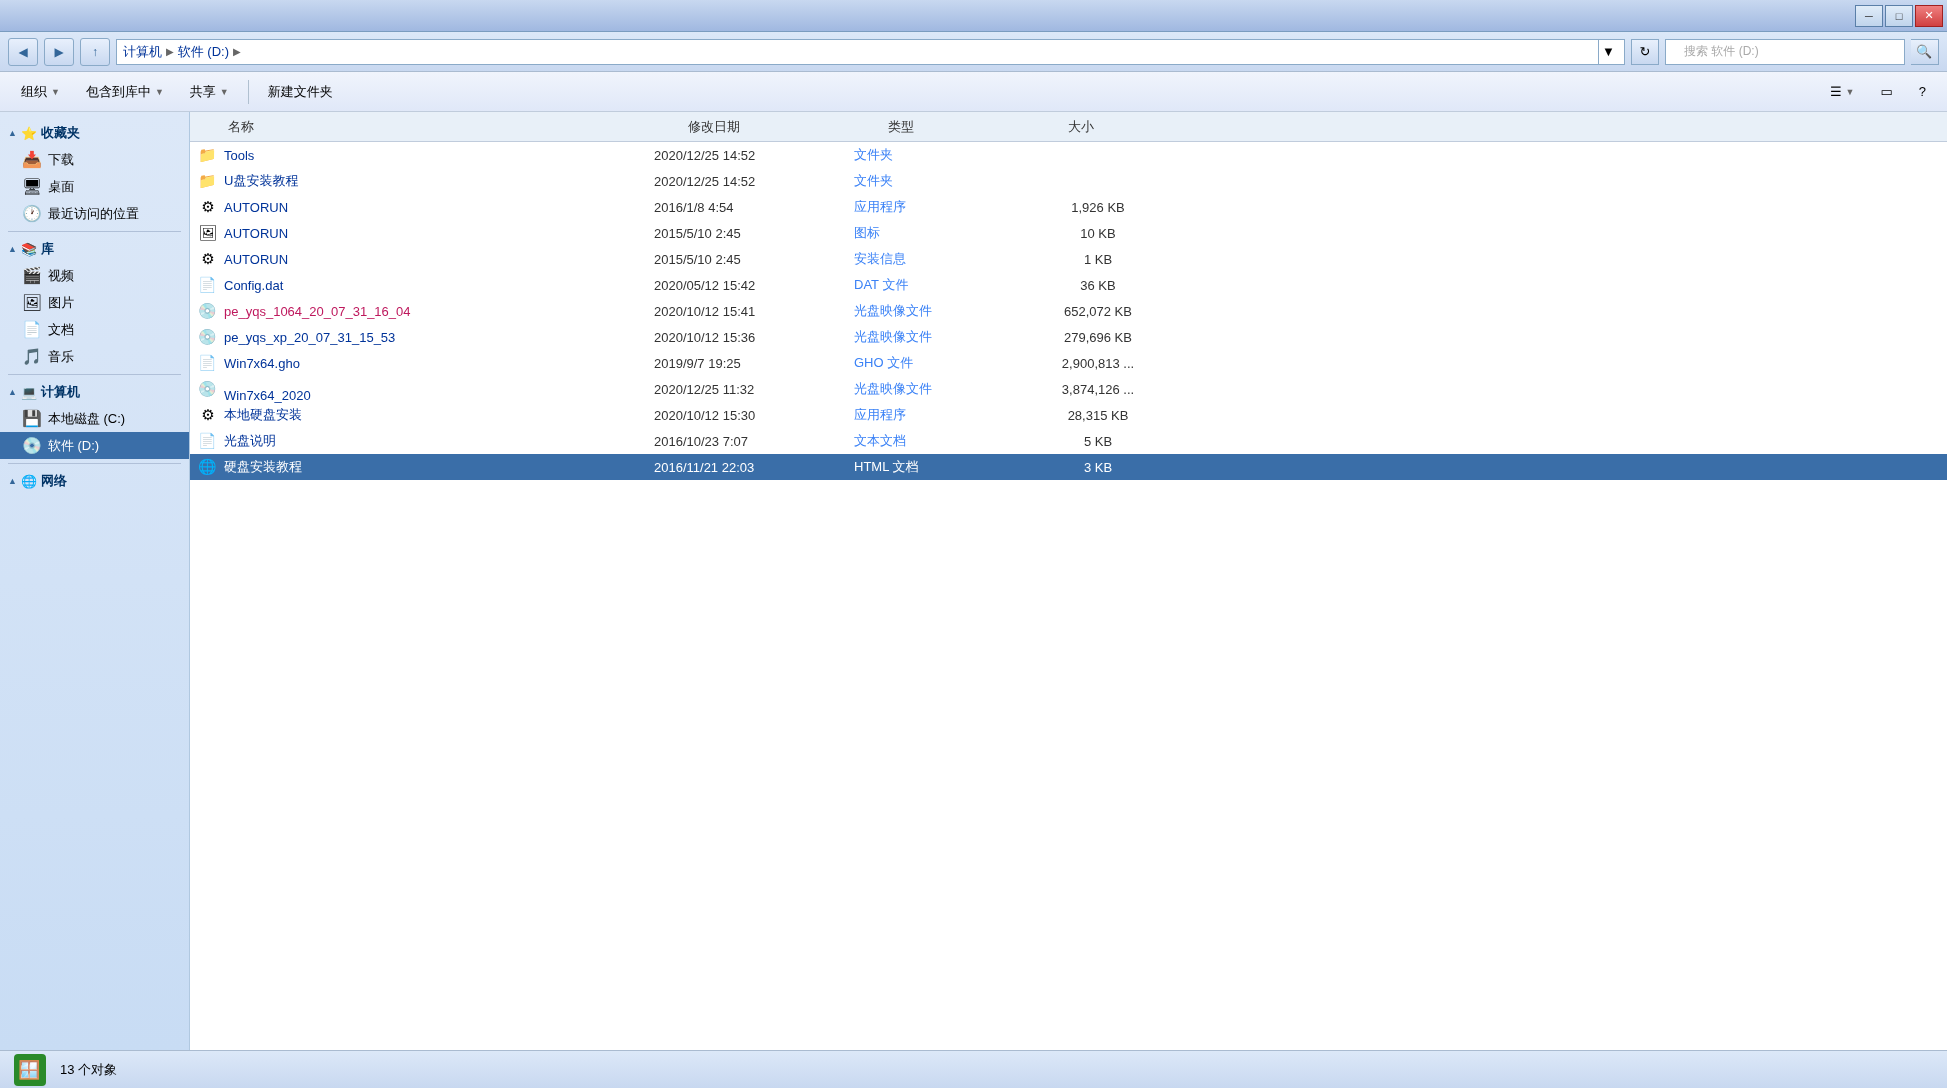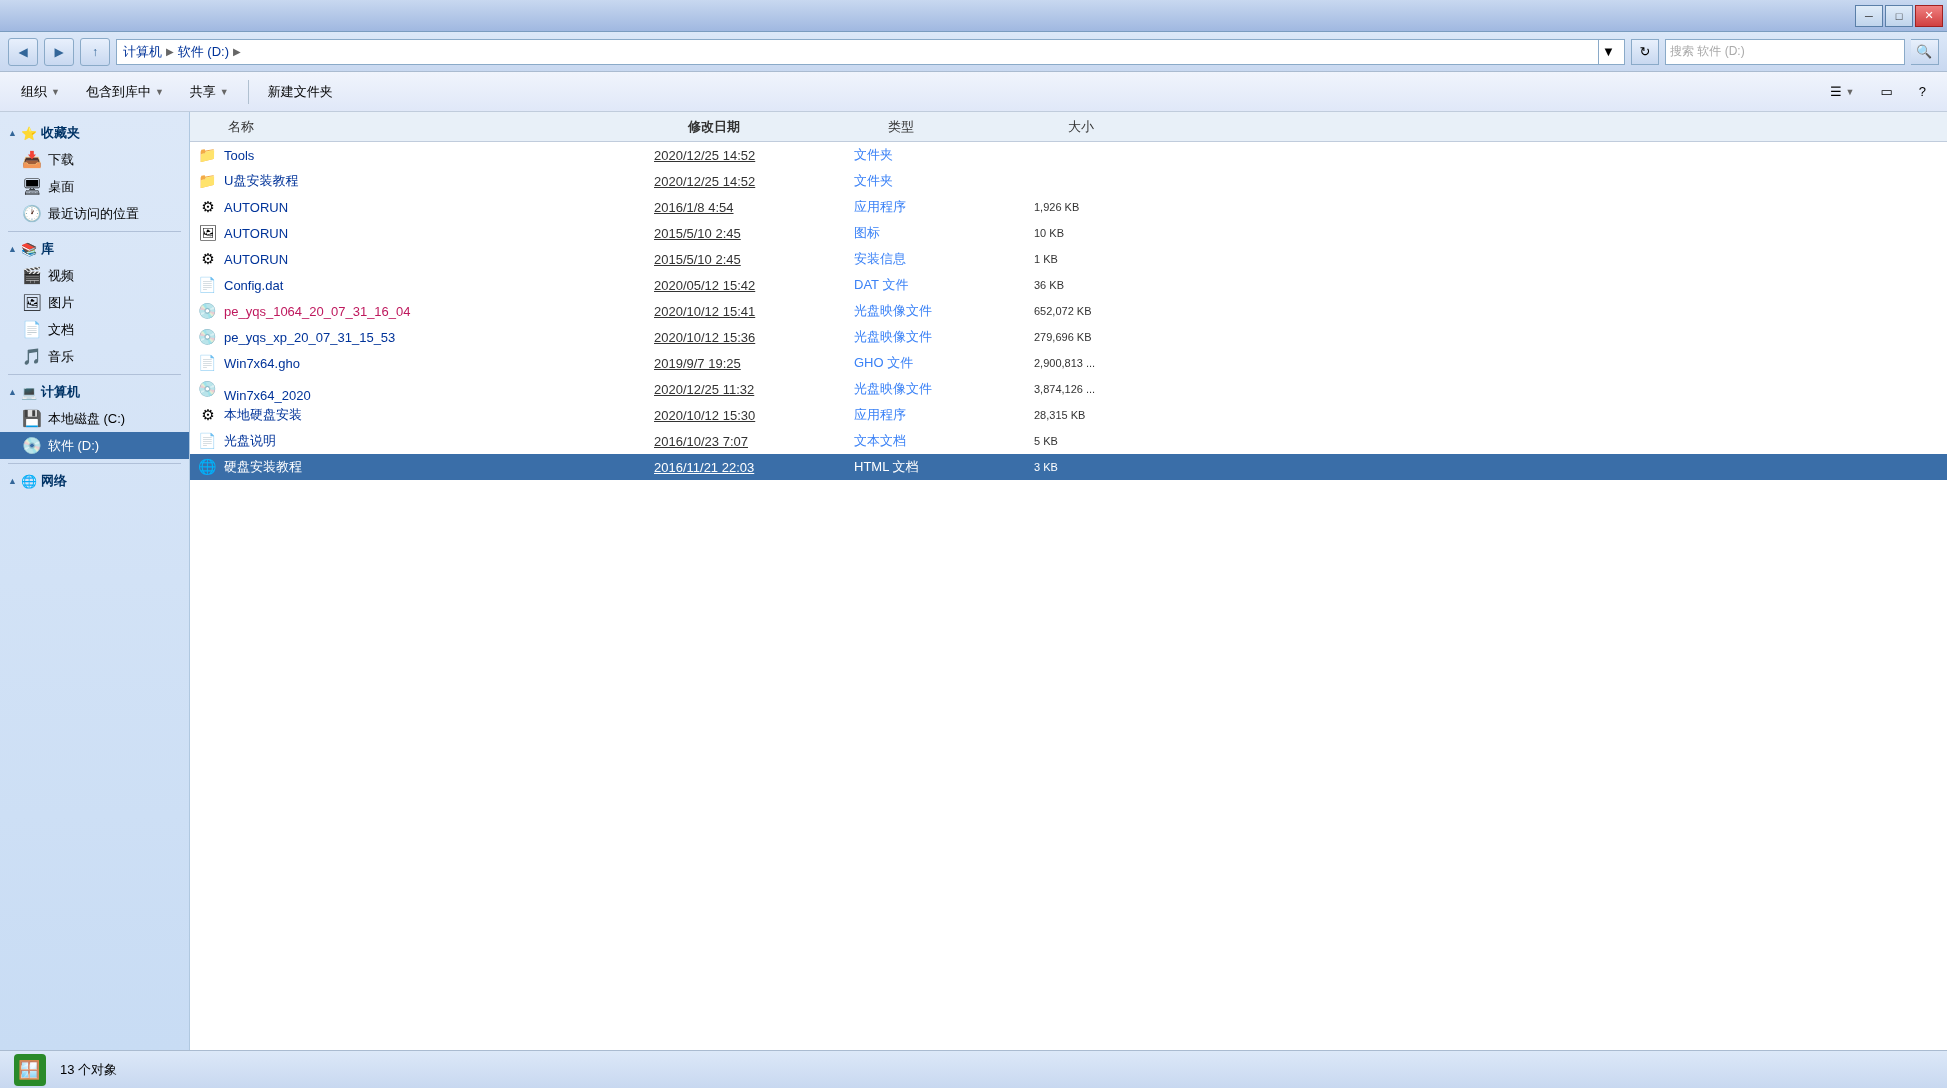--- a/index.html
+++ b/index.html
@@ -104,21 +104,21 @@
       justify-content: center;
       cursor: pointer;
     }
     .search-box {
       width: 240px;
       height: 26px;
       border: 1px solid #8aaac8;
       background: #fff;
       display: flex;
       align-items: center;
-      padding: 0 4px;
+      padding: 0 18px;
       color: #aaa;
       font-size: 12px;
     }
     .search-btn {
       width: 28px;
       height: 26px;
       border: 1px solid #8aaac8;
       border-left: none;
       background: linear-gradient(to bottom, #e8f0fc, #c8d8f0);
       display: flex;
@@ -231,21 +231,21 @@
       flex-shrink: 0;
     }
     .col-header {
       font-size: 13px;
       color: #333;
       cursor: pointer;
       padding: 0 4px;
       user-select: none;
     }
     .col-name { width: 460px; }
-    .col-date { width: 200px; font-weight: bold; }
+    .col-date { width: 200px; }
     .col-type { width: 180px; }
     .col-size { width: 140px; }
 
     
     .file-list {
       flex: 1;
       overflow-y: auto;
       background: #fff;
     }
     .file-row {
@@ -275,23 +275,23 @@
       flex-shrink: 0;
     }
     .file-name {
       width: 430px;
       font-size: 13px;
       white-space: nowrap;
       overflow: hidden;
       text-overflow: ellipsis;
       color: #003399;
     }
-    .file-date { width: 200px; font-size: 13px; color: #333; text-decoration: underline; }
+    .file-date { width: 200px; font-size: 13px; color: #333; }
     .file-type { width: 180px; font-size: 13px; color: #3b82f6; }
-    .file-size { width: 140px; font-size: 11px; color: #333; text-align: left; padding-right: 12px; }
+    .file-size { width: 140px; font-size: 13px; color: #333; text-align: center; padding-right: 12px; }
 
     
     .statusbar {
       height: 38px;
       background: linear-gradient(to bottom, #dce8f8, #c8d8f0);
       border-top: 1px solid #aabbd0;
       display: flex;
       align-items: center;
       padding: 0 12px;
       gap: 12px;

